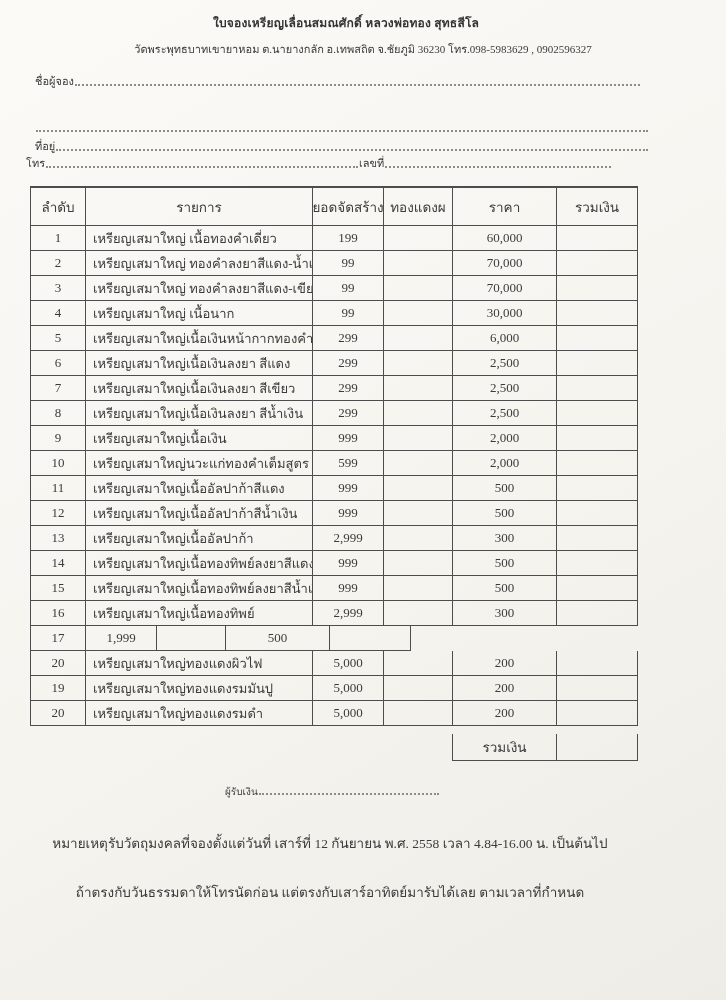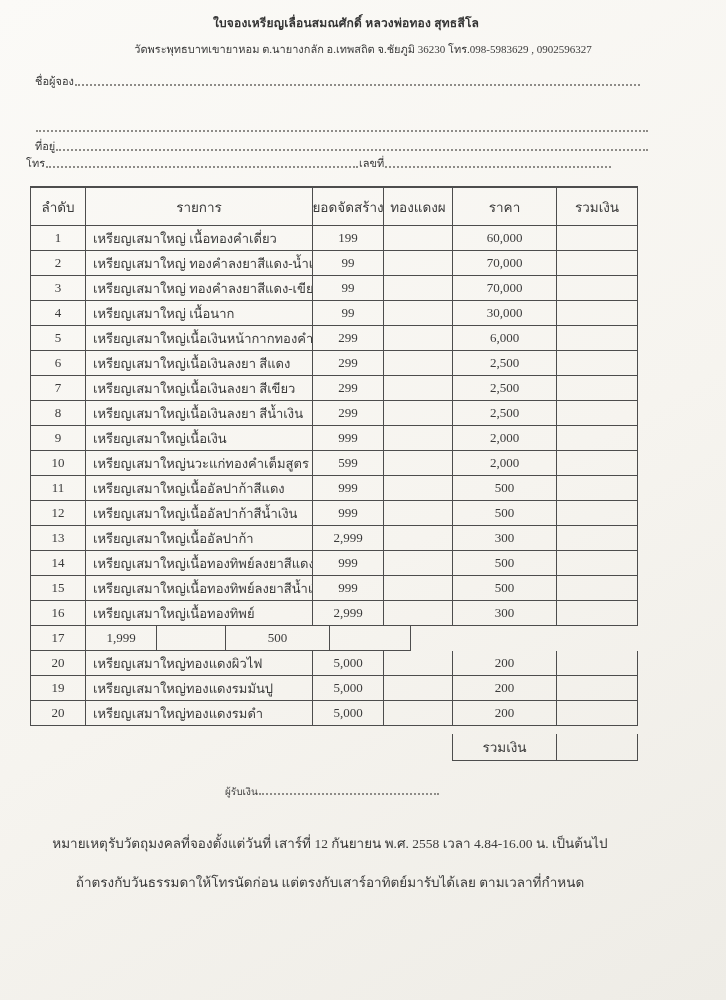--- a/index.html
+++ b/index.html
@@ -50,21 +50,21 @@
   .total-row .t-label {
     width:105px; height:27px; border:1px solid #4d4d4d; border-top:none;
     display:flex; align-items:center; justify-content:center;
   }
   .total-row .t-empty {
     width:81px; height:27px; border-right:1px solid #4d4d4d; border-bottom:1px solid #4d4d4d;
   }
 
   .receiver { position:absolute; top:784px; left:225px; width:215px; display:flex; align-items:flex-end; font-size:10px; }
   .notes { position:absolute; left:0; top:832px; width:660px; text-align:center; font-size:13.5px; }
-  .note2 { margin-top:17px; }
+  .note2 { margin-top:27px; }
 </style>
 </head>
 <body>
 
 <div class="page">
 
   <div class="title">ใบจองเหรียญเลื่อนสมณศักดิ์  หลวงพ่อทอง สุทธสีโล</div>
   <div class="subtitle">วัดพระพุทธบาทเขายาหอม ต.นายางกลัก อ.เทพสถิต จ.ชัยภูมิ 36230  โทร.098-5983629 , 0902596327</div>
 
   <div class="fline" style="top:72px; left:35px; width:606px;">

